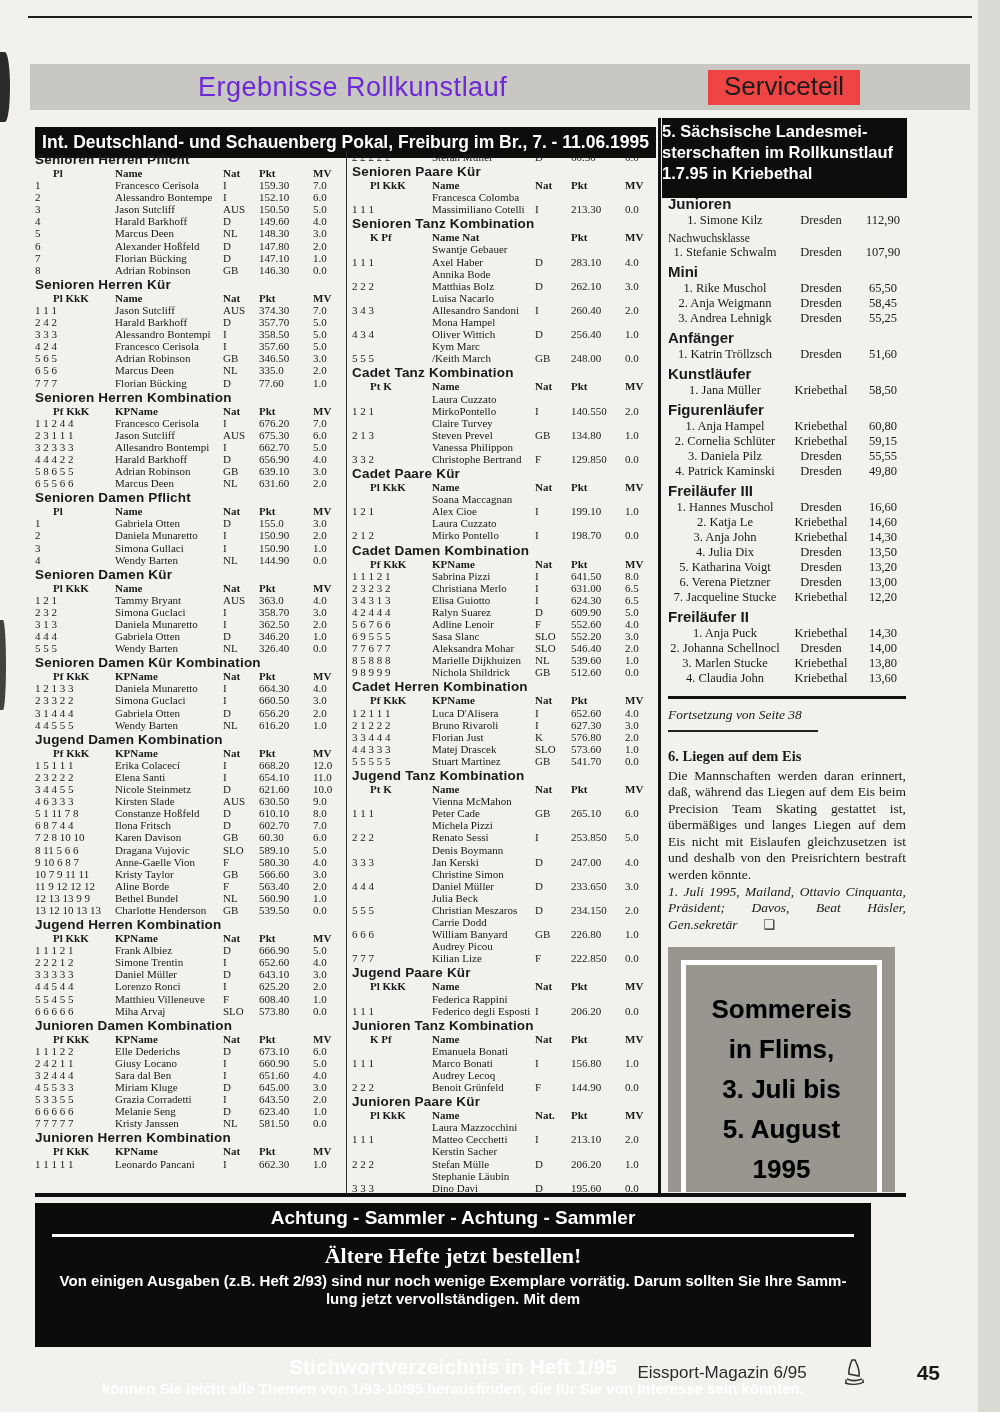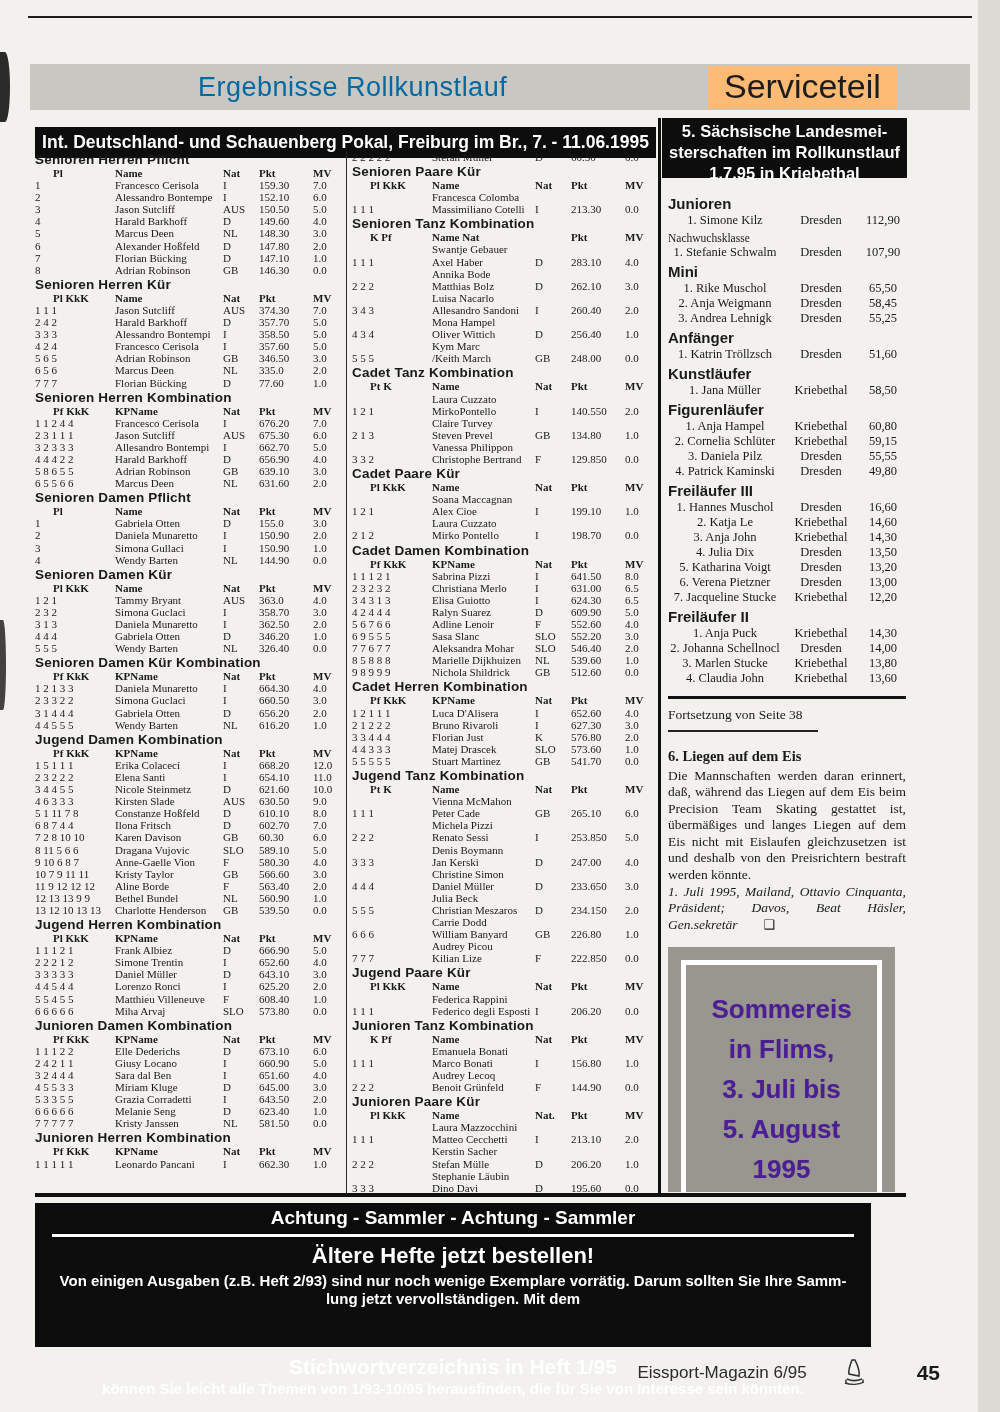--- a/index.html
+++ b/index.html
@@ -11,31 +11,31 @@
   
   .top-rule { position:absolute; top:16px; left:28px; width:944px; height:2px; background:#1c1c1c; }
   .smudge-a { position:absolute; top:52px; left:0; width:10px; height:70px; background:#2a2a2a; border-radius:0 60% 60% 0; }
   .smudge-b { position:absolute; top:620px; left:0; width:6px; height:90px; background:#44423e; border-radius:0 50% 50% 0; }
   .edge-right { position:absolute; top:0; right:0; width:22px; height:100%; background:#dcdad5; }
 
   
   .header-band { position:absolute; top:64px; left:30px; width:940px; height:46px;
                  background:#c8c7c2; display:flex; align-items:center; }
   .header-title { position:absolute; left:168px; font-family:"Liberation Sans",sans-serif;
-                  font-size:27px; color:#0369a1; letter-spacing:.5px; }
-  .service-box { position:absolute; left:678px; background:#fdba74; padding:1px 16px 3px;
-                 font-family:"Liberation Sans",sans-serif; font-size:34px; color:#1c1c1c; }
+                  font-size:27px; color:#6d28d9; letter-spacing:.5px; }
+  .service-box { position:absolute; left:678px; background:#ef4444; padding:1px 16px 3px;
+                 font-family:"Liberation Sans",sans-serif; font-size:26px; color:#1c1c1c; }
 
   
   .banner-left { position:absolute; top:118px; left:35px; width:621px; height:31px;
                  background:#0d0d0d; color:#fff; font-family:"Liberation Sans",sans-serif;
                  font-weight:bold; font-size:17.5px; display:flex; align-items:center; justify-content:center;margin-top:9px; }
-  .banner-right { position:absolute; top:118px; left:662px; width:245px; height:60px;
+  .banner-right { position:absolute; top:118px; left:662px; width:245px; height:80px;
                   background:#0d0d0d; color:#fff; font-family:"Liberation Sans",sans-serif;
-                  font-weight:bold; font-size:16.5px; line-height:21px; text-align:center; padding-top:3px; }
+                  font-weight:bold; font-size:16.5px; line-height:21px; padding-top:3px; }
 
   
   .col1 { position:absolute; top:151px; left:35px; width:308px; height:1042px; overflow:hidden; }
   .col2 { position:absolute; top:151px; left:352px; width:303px; height:1042px; overflow:hidden; }
   .col3 { position:absolute; top:192px; left:668px; width:238px; height:1000px; overflow:hidden; }
   .divider1 { position:absolute; top:151px; left:345.5px; width:1.5px; height:1042px; background:#2a2a2a; }
   .divider2 { position:absolute; top:118px; left:658px; width:3px; height:1078px; background:#111; }
   .bottom-rule { position:absolute; top:1193px; left:35px; width:871px; height:4px; background:#111; }
 
   
@@ -52,39 +52,39 @@
 
   
   .grp-title { font-family:"Liberation Sans",sans-serif; font-weight:bold; font-size:15px;
                line-height:18px; margin-top:3px; }
   .grp-title.plain { font-family:"Liberation Serif",serif; font-weight:normal; font-size:11.5px; line-height:14px; }
   .srow { display:flex; font-size:12.5px; line-height:15px;text-align:center; }
   .s-name { flex:1; }
   .s-club { width:78px; flex:none; }
   .s-score { width:46px; flex:none; }
   .svc-rule { height:3px; background:#111; margin:10px 0 8px; }
-  .fortsetzung { font-size:13.5px; }
+  .fortsetzung { font-style:italic; font-size:13.5px; }
   .fort-underline { width:150px; height:1.5px; background:#222; margin:7px 0 16px; }
   .art-title { font-weight:bold; font-size:14.5px; margin-bottom:3px; }
   .art-body { font-size:13.5px; line-height:16.6px; text-align:justify; }
   .art-credit { font-size:13.5px; line-height:16.6px; font-style:italic; text-align:justify; }
   .end-mark { font-style:normal; padding-left:26px; font-size:13px; }
 
   .sommer { margin-top:14px; background:#98968f; padding:13px; width:227px; }
   .sommer-inner { border:5px solid #fff; padding:24px 4px 20px; text-align:center; }
-  .sommer-line { color:#4c1d95; font-family:"Liberation Sans",sans-serif; font-weight:bold;
+  .sommer-line { color:#000000; font-family:"Liberation Sans",sans-serif; font-weight:bold;
                  font-size:26px; line-height:40px; text-shadow:0 0 1px #777; }
 
   
   .bottom-banner { position:absolute; top:1203px; left:35px; width:836px; height:144px;
                    background:#0c0c0c; color:#fff; font-family:"Liberation Sans",sans-serif;
                    text-align:center; font-weight:bold; }
   .bb-l1 { font-size:19px; padding-top:4px; }
   .bb-rule { height:3px; background:#fff; width:96%; margin:5px auto 4px; }
-  .bb-l2 { font-size:22px; padding:2px 18px 3px; }
+  .bb-l2 { font-size:22px; padding:2px 18px 3px;font-family:Liberation Serif, serif; }
   .bb-l3 { font-size:15px; line-height:18px; }
   .bb-l4 { font-size:21px; padding:2px 0 1px;margin-top:45px; }
   .bb-l5 { font-size:15px; }
 
   
   .footer { position:absolute; top:1358px; left:0; width:940px; display:flex;
             justify-content:flex-end; align-items:center; gap:32px; }
   .footer-mag { font-family:"Liberation Sans",sans-serif; font-size:17px; color:#2b2b2b; }
   .footer-num { font-family:"Liberation Sans",sans-serif; font-weight:bold; font-size:21px; margin-left:16px; }
 </style>

